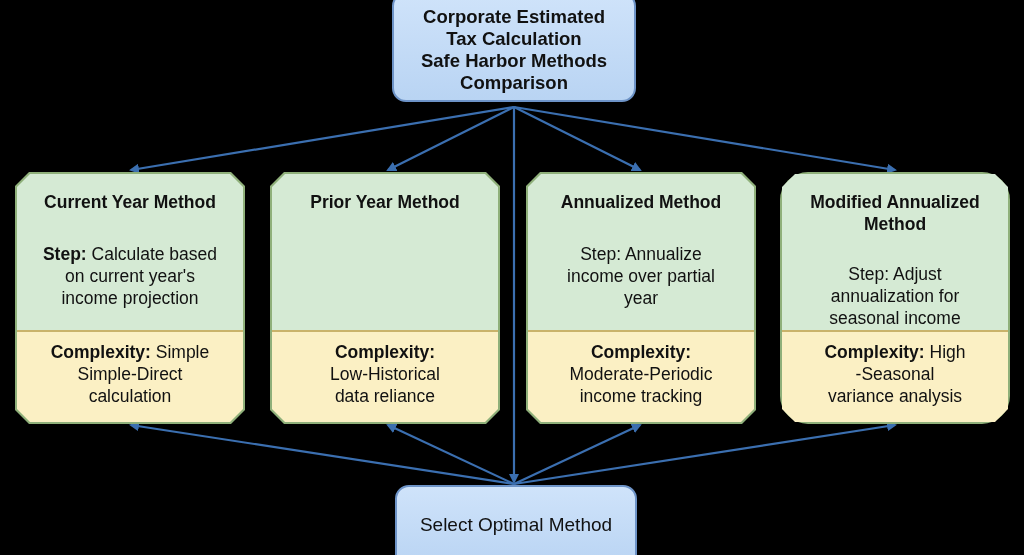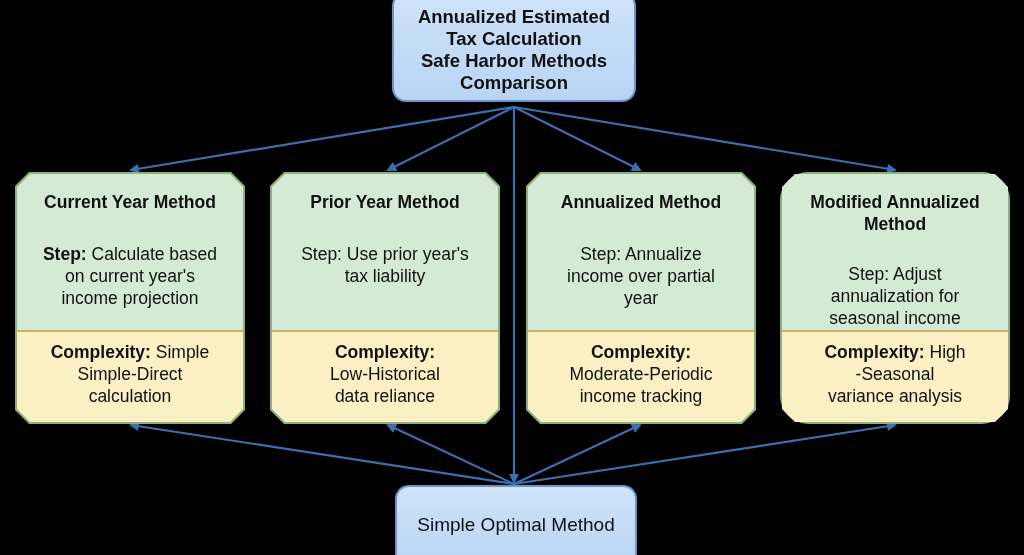--- a/index.html
+++ b/index.html
@@ -69,21 +69,21 @@
     <line x1="514" y1="107" x2="895" y2="170" marker-end="url(#ah)"></line>
     <line x1="514" y1="107" x2="514" y2="482" marker-end="url(#ah)"></line>
     <line x1="514" y1="484" x2="131" y2="425" marker-end="url(#ah)"></line>
     <line x1="514" y1="484" x2="388" y2="425" marker-end="url(#ah)"></line>
     <line x1="514" y1="484" x2="640" y2="425" marker-end="url(#ah)"></line>
     <line x1="514" y1="484" x2="895" y2="425" marker-end="url(#ah)"></line>
   </g>
 </svg>
 
 <div class="top-box">
-  <div class="top-title">Annualized Estimated
+  <div class="top-title">Corporate Estimated
 Tax Calculation
 Safe Harbor Methods
 Comparison</div>
 </div>
 
 <div class="card" style="left:15px;">
   <div class="card-inner">
     <div class="card-top">
       <div class="card-title">Current Year Method</div>
       <div class="step tight"><b>Step:</b><span> Calculate based
@@ -95,22 +95,20 @@
 Simple-Direct
 calculation</span></div>
     </div>
   </div>
 </div>
 
 <div class="card" style="left:270px;">
   <div class="card-inner">
     <div class="card-top">
       <div class="card-title">Prior Year Method</div>
-      <div class="step tight"><span>Step:</span><span> Use prior year's
-tax liability</span></div>
     </div>
     <div class="card-bottom">
       <div class="cx"><b>Complexity:</b><span>
 Low-Historical
 data reliance</span></div>
     </div>
   </div>
 </div>
 
 <div class="card" style="left:526px;">
@@ -140,18 +138,18 @@
     </div>
     <div class="card-bottom">
       <div class="cx"><b>Complexity:</b><span> High
 -Seasonal
 variance analysis</span></div>
     </div>
   </div>
 </div>
 
 <div class="bottom-box">
-  <div class="bottom-label">Simple Optimal Method</div>
+  <div class="bottom-label">Select Optimal Method</div>
 </div>
 
 <style>
   .step span, .cx span, .step b, .cx b { white-space: pre-line; }
 </style>
 
 </body></html>

